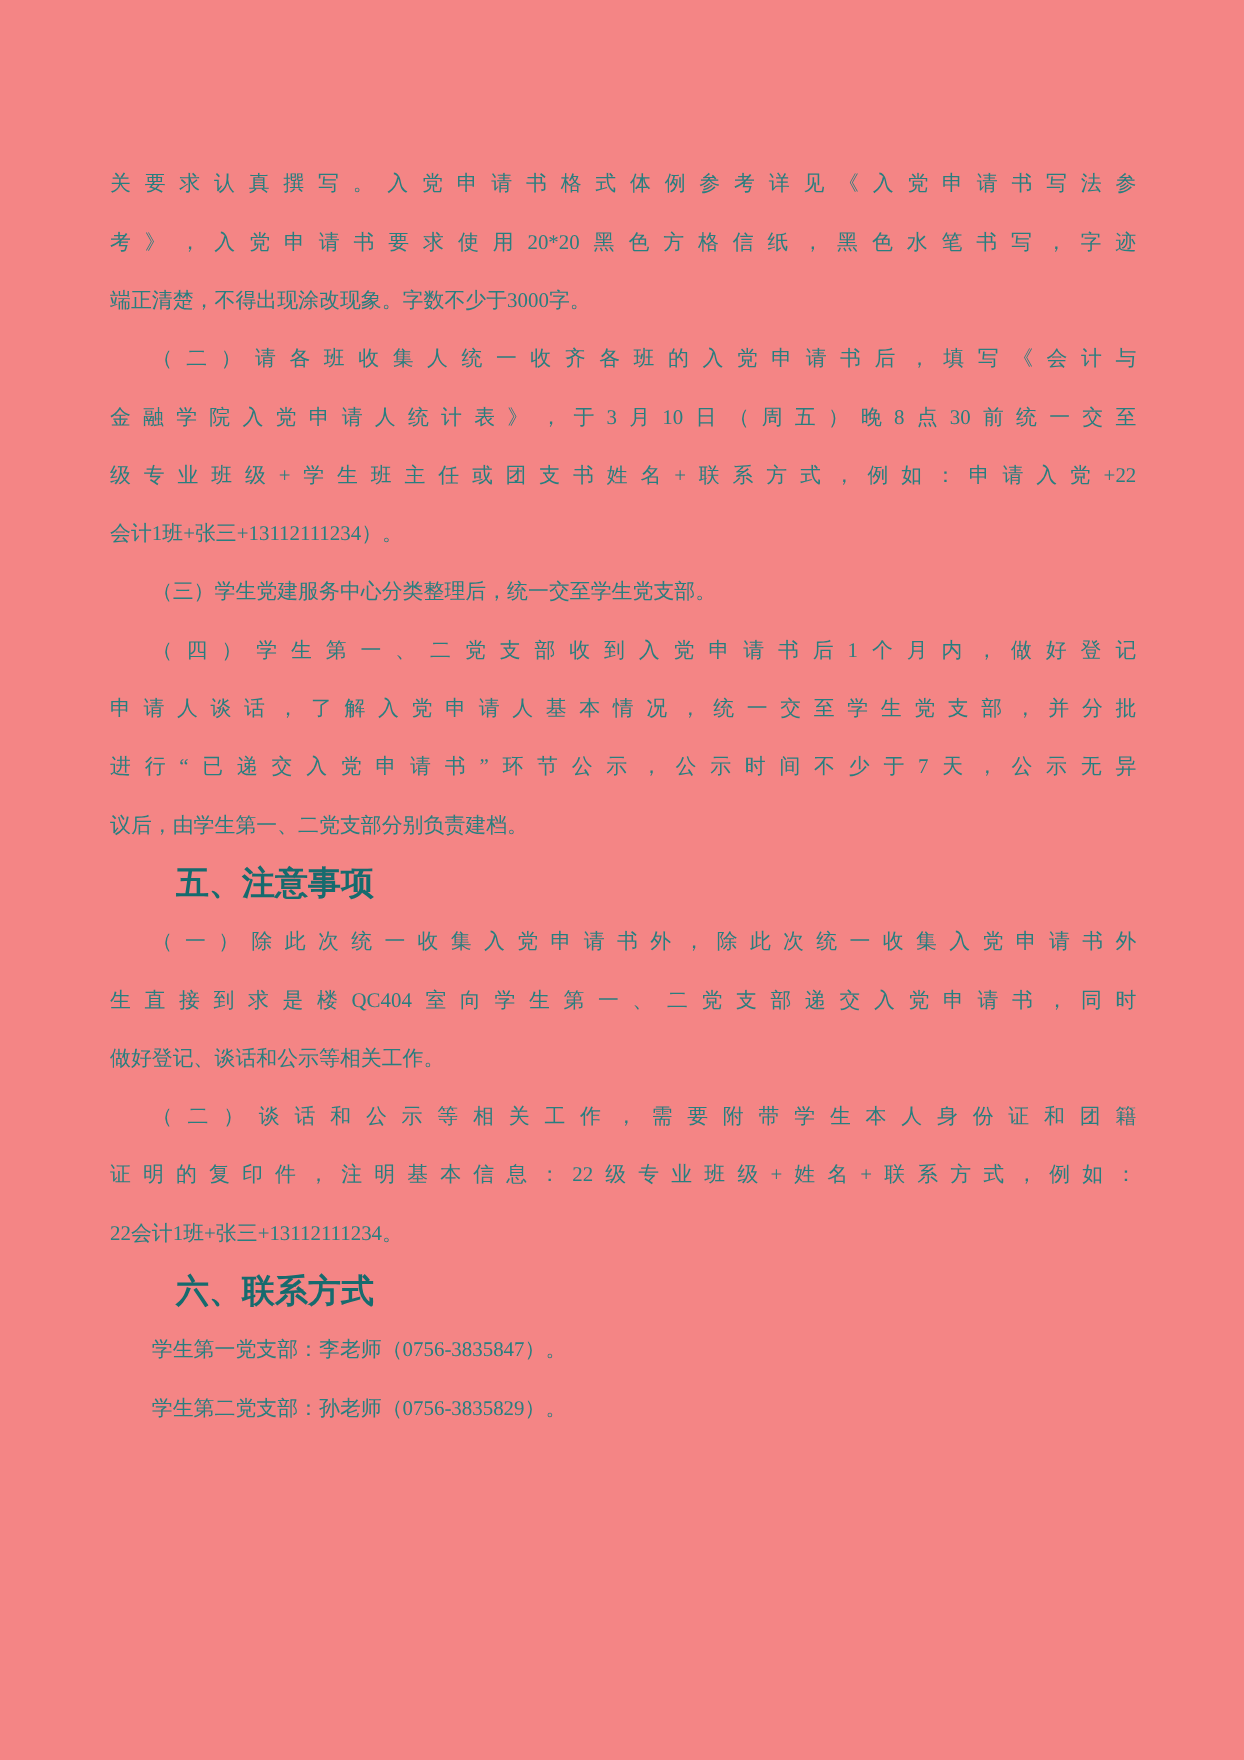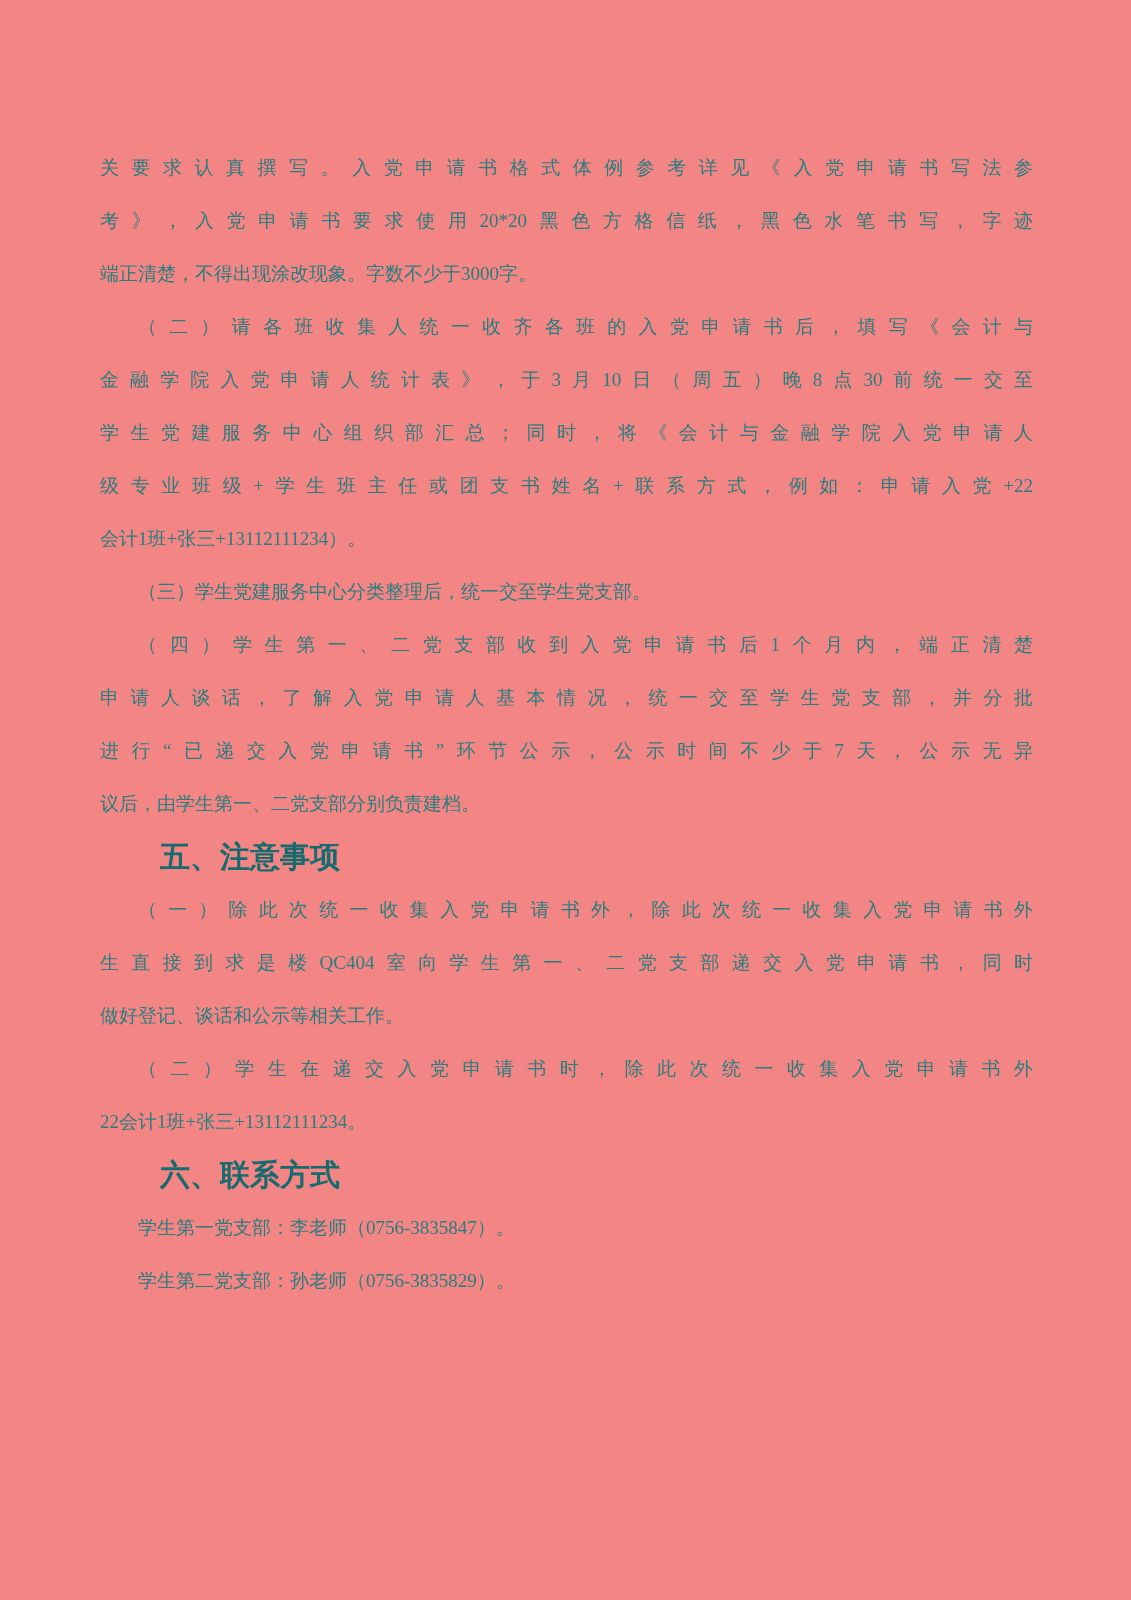--- a/index.html
+++ b/index.html
@@ -42,31 +42,31 @@
 </head>
 <body>
 
 <div class="page">
   <div class="doc">
     <p class="ln fill">关要求认真撰写。入党申请书格式体例参考详见《入党申请书写法参</p>
     <p class="ln fill">考》，入党申请书要求使用20*20黑色方格信纸，黑色水笔书写，字迹</p>
     <p class="ln">端正清楚，不得出现涂改现象。字数不少于3000字。</p>
     <p class="ln ind fill">（二）请各班收集人统一收齐各班的入党申请书后，填写《会计与</p>
     <p class="ln fill">金融学院入党申请人统计表》，于3月10日（周五）晚8点30前统一交至</p>
-    <p class="ln fill">学生党建服务中心组织部汇总；同时，将《会计与金融学院入党申请人</p>
     <p class="ln fill">级专业班级+学生班主任或团支书姓名+联系方式，例如：申请入党+22</p>
     <p class="ln">会计1班+张三+13112111234）。</p>
     <p class="ln ind">（三）学生党建服务中心分类整理后，统一交至学生党支部。</p>
-    <p class="ln ind fill">（四）学生第一、二党支部收到入党申请书后1个月内，端正清楚</p>
+    <p class="ln ind fill">（四）学生第一、二党支部收到入党申请书后1个月内，做好登记</p>
     <p class="ln fill">申请人谈话，了解入党申请人基本情况，统一交至学生党支部，并分批</p>
     <p class="ln fill">进行“已递交入党申请书”环节公示，公示时间不少于7天，公示无异</p>
     <p class="ln">议后，由学生第一、二党支部分别负责建档。</p>
     <p class="ln ind heading">五、注意事项</p>
     <p class="ln ind fill">（一）除此次统一收集入党申请书外，除此次统一收集入党申请书外</p>
     <p class="ln fill">生直接到求是楼QC404室向学生第一、二党支部递交入党申请书，同时</p>
     <p class="ln">做好登记、谈话和公示等相关工作。</p>
-    <p class="ln ind fill">（二）学生在递交入党申请书时，除此次统一收集入党申请书外</p>
+    <p class="ln ind fill">（二）谈话和公示等相关工作，需要附带学生本人身份证和团籍</p>
+    <p class="ln fill">证明的复印件，注明基本信息：22级专业班级+姓名+联系方式，例如：</p>
     <p class="ln">22会计1班+张三+13112111234。</p>
     <p class="ln ind heading">六、联系方式</p>
     <p class="ln ind">学生第一党支部：李老师（0756-3835847）。</p>
     <p class="ln ind">学生第二党支部：孙老师（0756-3835829）。</p>
   </div>
 </div>
 
 </body></html>

